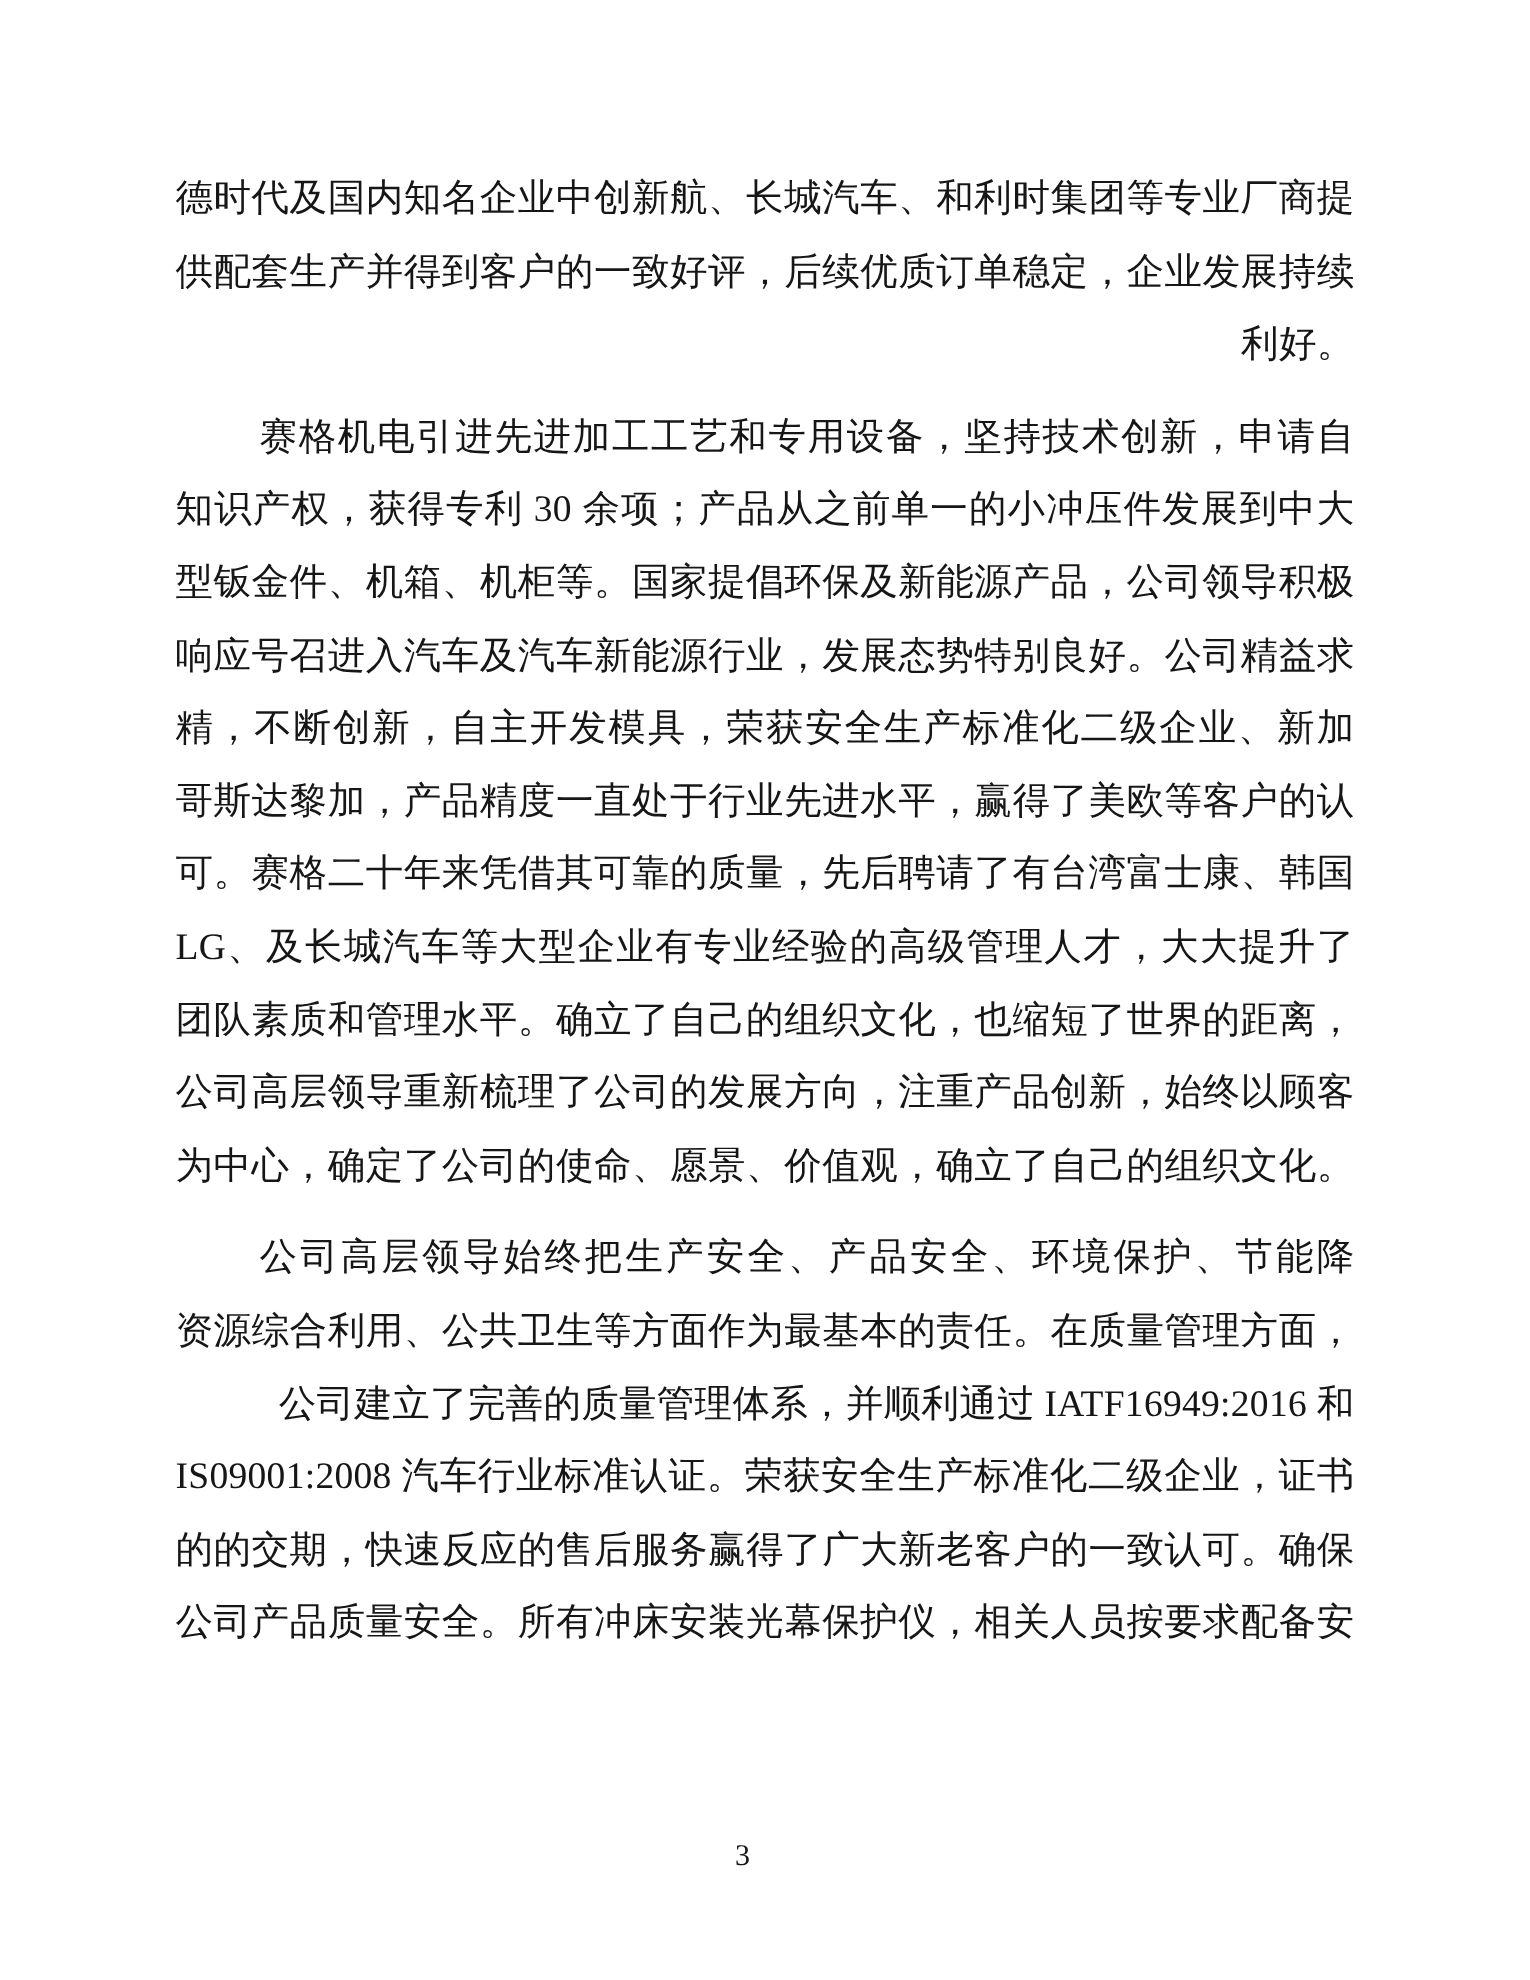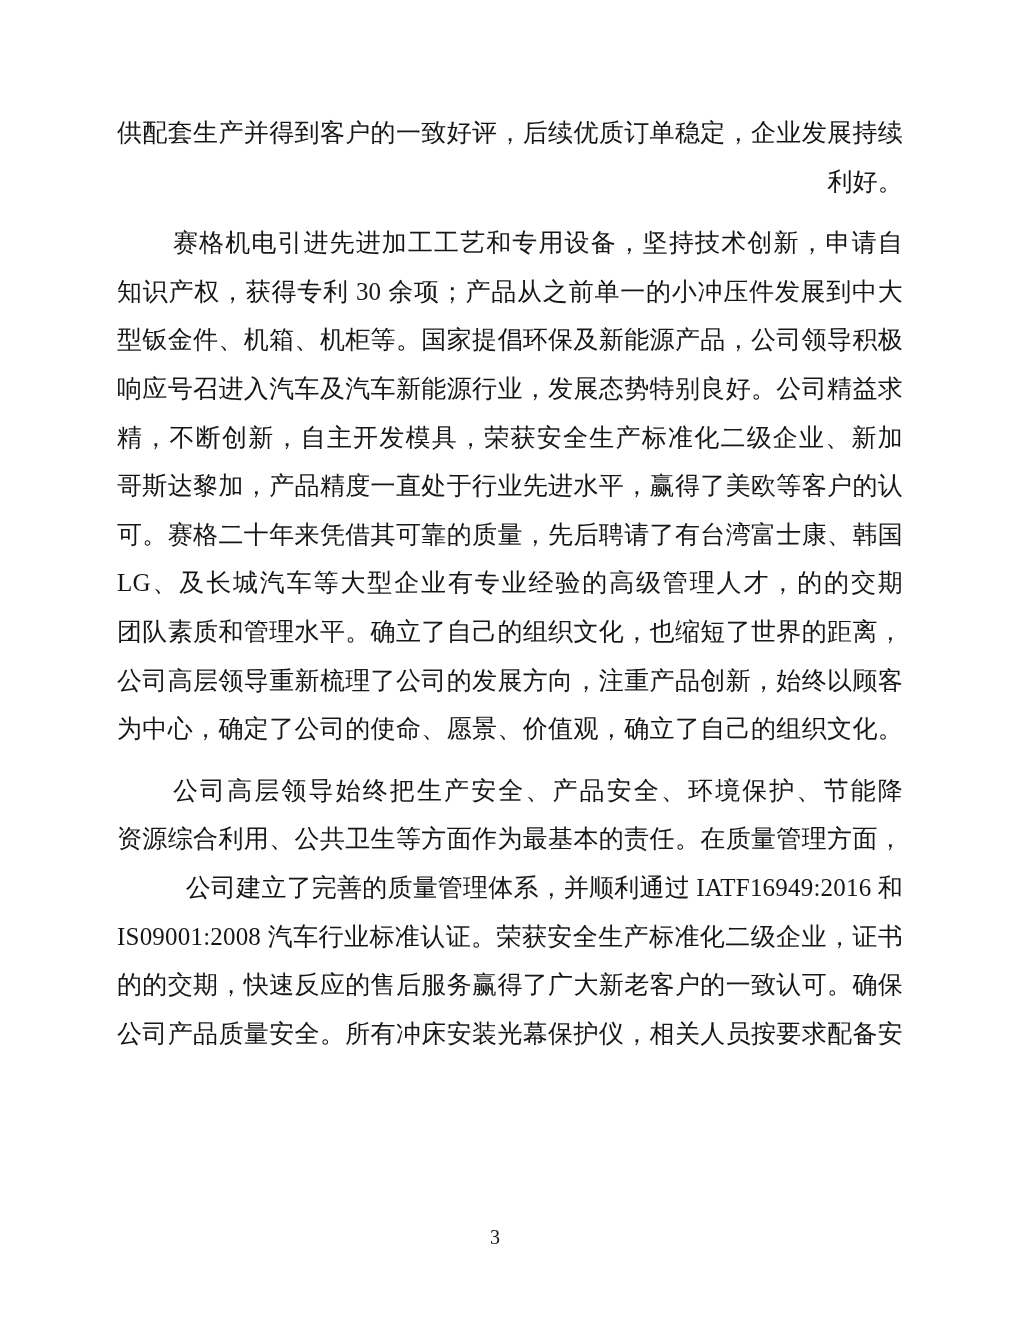--- a/index.html
+++ b/index.html
@@ -60,32 +60,33 @@
     color: #161616;
   }
 </style>
 </head>
 <body>
 
 <div class="page">
   <div class="doc-body">
 
   <div class="paragraph">
+        <div class="line just">德时代及国内知名企业中创新航、长城汽车、和利时集团等专业厂商提</div>
         <div class="line just">供配套生产并得到客户的一致好评，后续优质订单稳定，企业发展持续</div>
         <div class="line">利好。</div>
       </div>
       <div class="paragraph">
         <div class="line just ind">赛格机电引进先进加工工艺和专用设备，坚持技术创新，申请自主</div>
         <div class="line just">知识产权，获得专利 30 余项；产品从之前单一的小冲压件发展到中大</div>
         <div class="line just">型钣金件、机箱、机柜等。国家提倡环保及新能源产品，公司领导积极</div>
         <div class="line just">响应号召进入汽车及汽车新能源行业，发展态势特别良好。公司精益求</div>
         <div class="line just">精，不断创新，自主开发模具，荣获安全生产标准化二级企业、新加坡、</div>
         <div class="line just">哥斯达黎加，产品精度一直处于行业先进水平，赢得了美欧等客户的认</div>
         <div class="line just">可。赛格二十年来凭借其可靠的质量，先后聘请了有台湾富士康、韩国</div>
-        <div class="line just">LG、及长城汽车等大型企业有专业经验的高级管理人才，的的交期</div>
+        <div class="line just">LG、及长城汽车等大型企业有专业经验的高级管理人才，大大提升了</div>
         <div class="line just">团队素质和管理水平。确立了自己的组织文化，也缩短了世界的距离，</div>
         <div class="line just">公司高层领导重新梳理了公司的发展方向，注重产品创新，始终以顾客</div>
         <div class="line just">为中心，确定了公司的使命、愿景、价值观，确立了自己的组织文化。</div>
       </div>
       <div class="paragraph">
         <div class="line just ind">公司高层领导始终把生产安全、产品安全、环境保护、节能降耗、</div>
         <div class="line just">资源综合利用、公共卫生等方面作为最基本的责任。在质量管理方面，</div>
         <div class="line">公司建立了完善的质量管理体系，并顺利通过 IATF16949:2016 和</div>
         <div class="line just">IS09001:2008 汽车行业标准认证。荣获安全生产标准化二级企业，证书</div>
         <div class="line just">的的交期，快速反应的售后服务赢得了广大新老客户的一致认可。确保</div>

